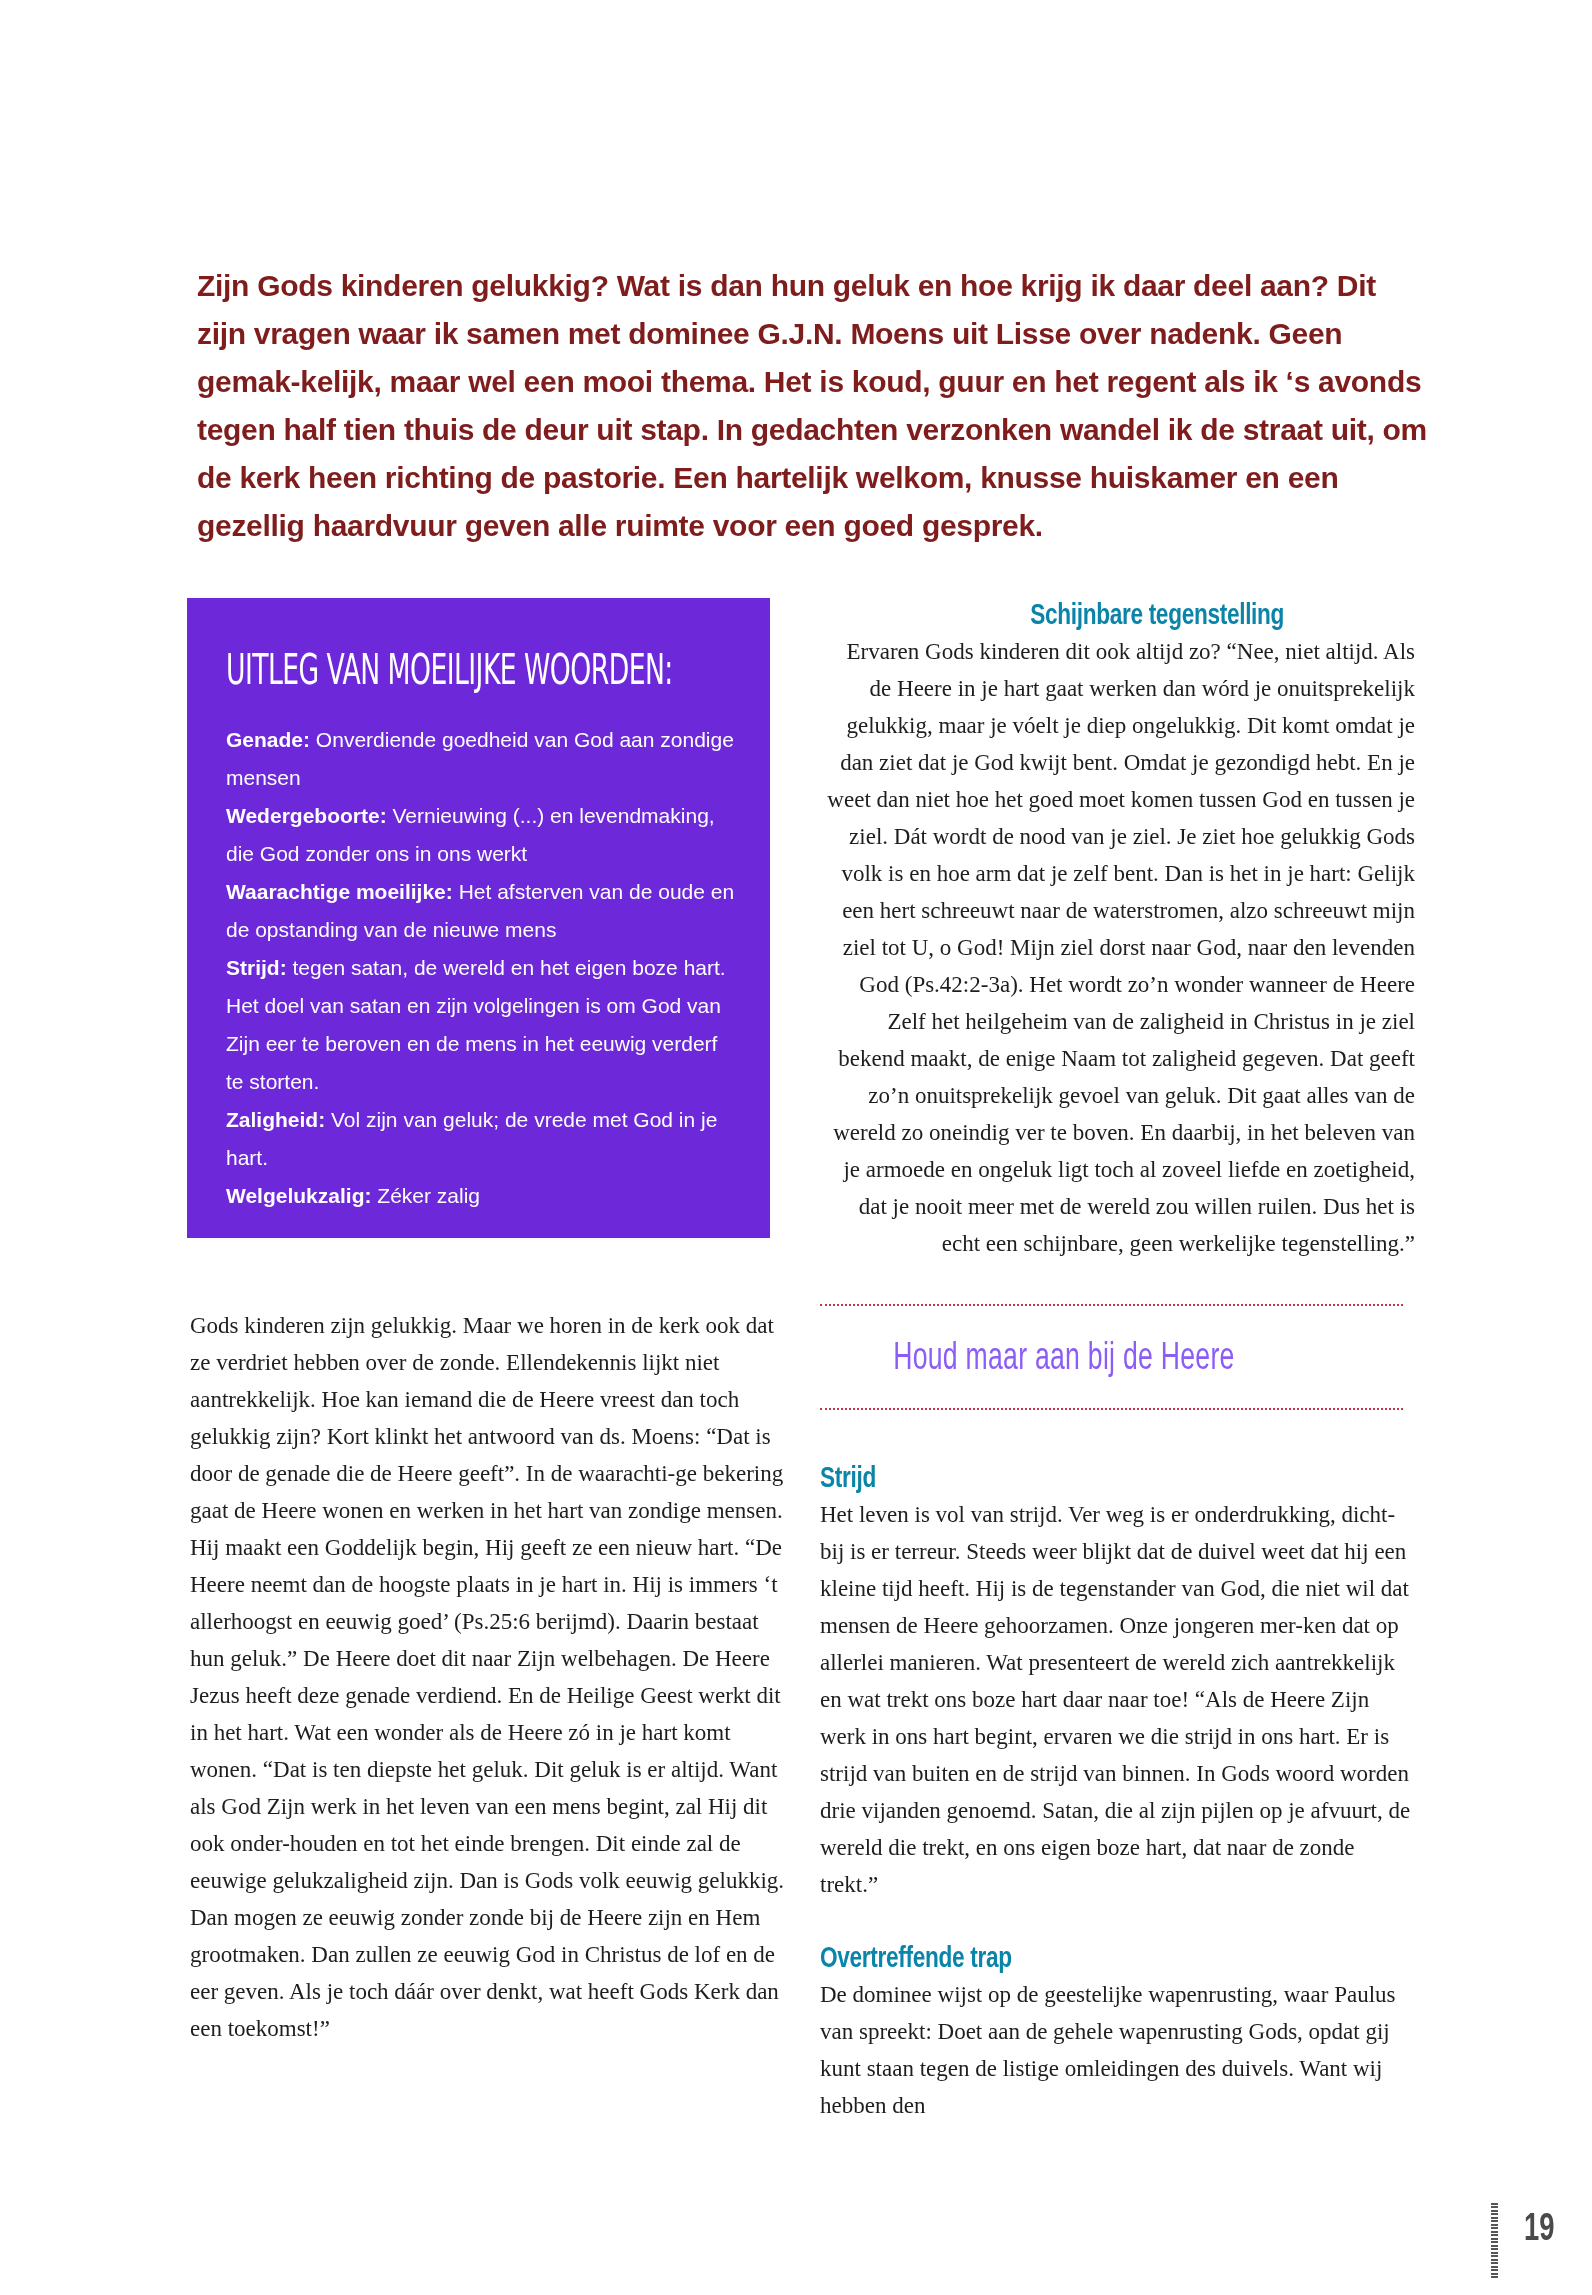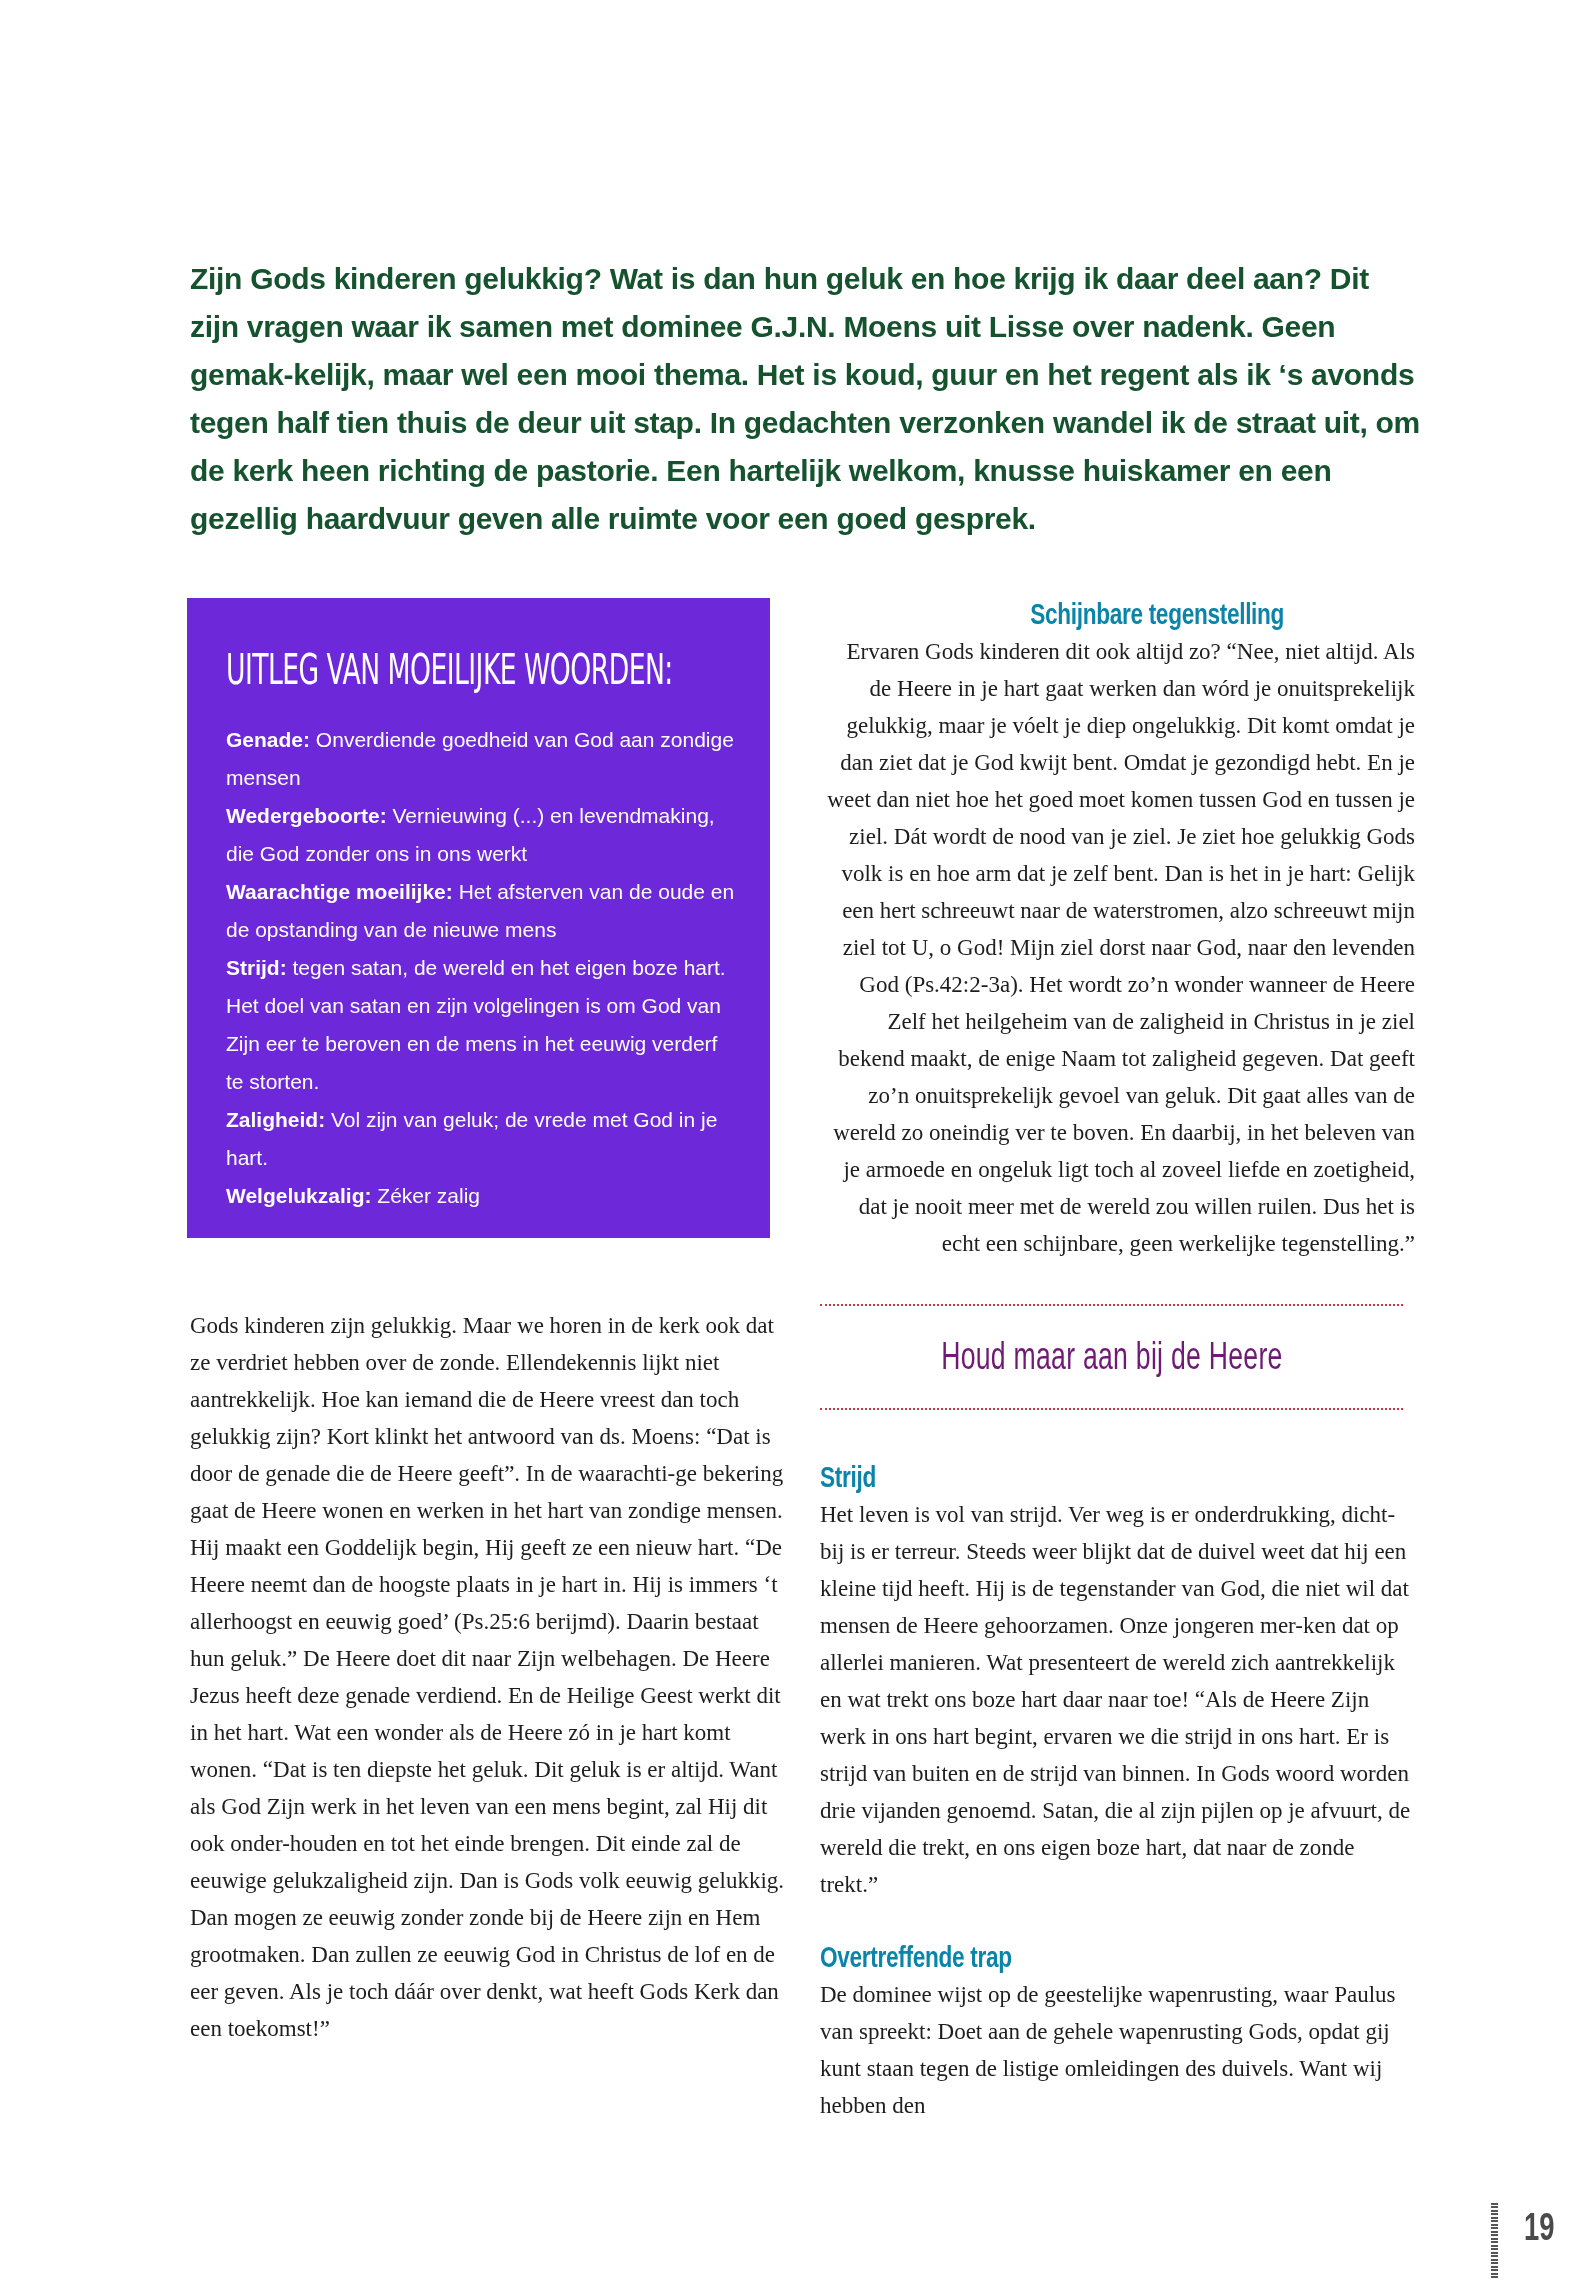--- a/index.html
+++ b/index.html
@@ -3,22 +3,22 @@
 <meta charset="utf-8">
 <style>
   html, body { margin:0; padding:0; }
   body {
     width:1592px; height:2295px; background:#ffffff; position:relative; overflow:hidden;
     font-family:"DejaVu Serif", serif; color:#1f1f1f;
   }
   .intro {
     position:absolute; left:190px; top:255px; width:1234px;
     font-family:"Liberation Sans", sans-serif; font-weight:bold;
-    font-size:30px; line-height:48px; color:#14532d; letter-spacing:-0.3px;
-    margin:0;
+    font-size:30px; line-height:48px; color:#7f1d1d; letter-spacing:-0.3px;
+    margin:7px;
   }
   .glossary {
     position:absolute; left:187px; top:598px; width:583px; height:640px;
     background:#6d28d9; box-sizing:border-box; padding:45px 35px 0 39px;
     color:#ffffff;
   }
   .glossary-title {
     font-family:"DejaVu Sans", sans-serif; font-weight:normal;
     font-size:43px; line-height:52px; letter-spacing:-0.9px; margin:0 0 26px 0;
     transform:scaleX(0.62); transform-origin:left center; white-space:nowrap;
@@ -41,23 +41,23 @@
     font-family:"Liberation Sans", sans-serif; font-weight:bold; color:#0A84A8;
     font-size:29px; line-height:38px; margin:0; letter-spacing:-0.4px;
     transform:scaleX(0.78); transform-origin:left center; white-space:nowrap;
   }
   .it { }
   .divider {
     position:absolute; left:820px; width:583px; height:0;
     border-top:2.6px dotted #C8344C;
   }
   .pull-quote {
-    position:absolute; left:820px; width:583px; top:1332px; text-align:center;
+    position:absolute; left:820px; width:583px; top:1332px; text-align:left;
     font-family:"Liberation Sans", sans-serif; font-size:38px; line-height:48px;
-    color:#701a75; margin:0; letter-spacing:0.4px;
+    color:#8b5cf6; margin:0; letter-spacing:0.4px;
   }
   .pull-quote span { display:inline-block; transform:scaleX(0.7); transform-origin:center; white-space:nowrap; }
   .page-bar {
     position:absolute; left:1491px; top:2203px; width:7px; height:76px;
     background:repeating-linear-gradient(to bottom, #555 0px, #555 1.7px, transparent 1.7px, transparent 3.5px);
   }
   .page-num {
     position:absolute; left:1524px; top:2207px; font-family:"Liberation Sans", sans-serif;
     font-weight:bold; font-size:38px; line-height:41px; color:#4a4a4a;
     transform:scaleX(0.72); transform-origin:left center;

